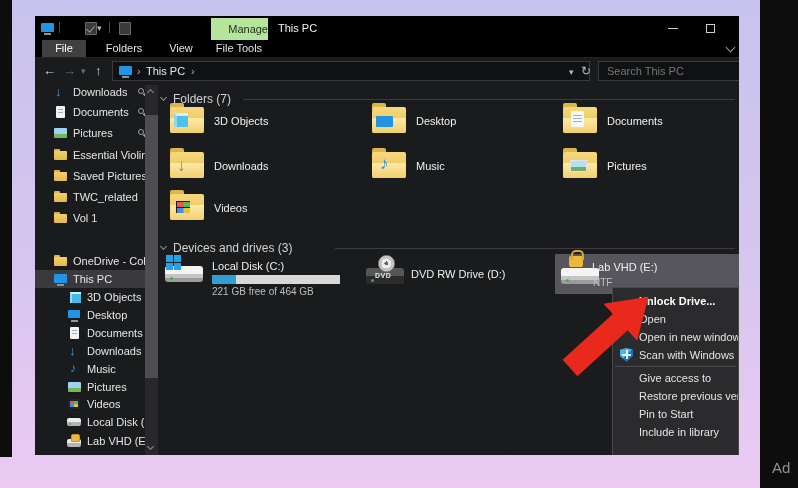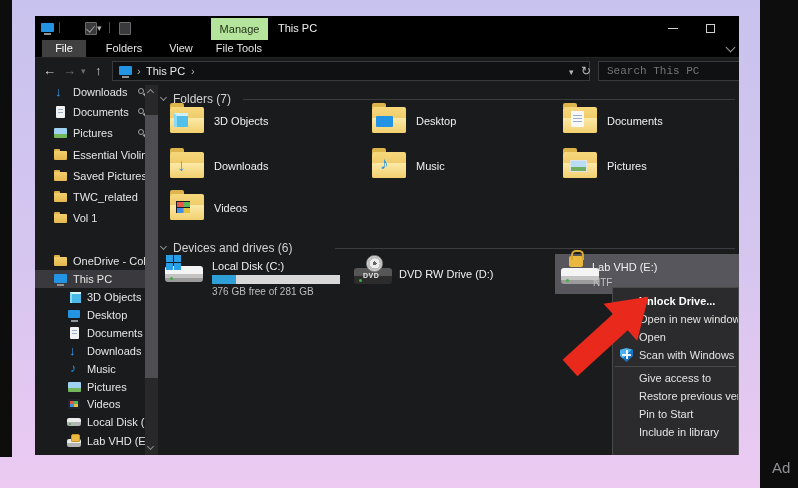--- a/index.html
+++ b/index.html
@@ -22,40 +22,40 @@
   .ic{position:relative;display:inline-block;width:15px;height:14px;flex:0 0 15px}
   .ic::before,.ic::after{content:"";position:absolute}
 
   .ic-pc::before{left:1px;top:2px;width:13px;height:9px;background:#2394e4;border-radius:1px}
   .ic-pc::after{left:4px;bottom:0;width:7px;height:2px;background:#8f9499}
   .ic-box::before{left:2px;top:1px;width:10px;height:11px;background:#3a3a3c;border:1px solid #6a6a6c;border-radius:1px}
   .ic-check::after{left:5px;top:3px;width:4px;height:7px;border-right:1.5px solid #9a9a9c;border-bottom:1.5px solid #9a9a9c;transform:rotate(40deg)}
   .caret{color:#b8b8b8;font-size:9px}
 
   #manage-btn{position:absolute;left:176px;top:2px;width:57px;height:22px;background:#b5e49c;
-              color:#1f2d17;text-align:center;line-height:22px}
+              color:#1f2d17;text-align:right;line-height:22px}
   #window-title{position:absolute;left:243px;top:6px;color:#f0f0f0}
   .win-btn{position:absolute;top:0;width:31px;height:24px;display:flex;align-items:center;justify-content:center}
   .glyph-min{width:10px;height:1px;background:#cfcfcf}
   .glyph-max{width:9px;height:9px;border:1px solid #cfcfcf}
 
   
   .rtab{position:absolute;top:24px;height:17px;line-height:17px;text-align:center;color:#e4e4e4}
   .rtab.active{background:#404040;color:#fff}
   .chev{display:inline-block;width:7px;height:7px;border-right:1.5px solid #9a9a9e;border-bottom:1.5px solid #9a9a9e;transform:rotate(45deg)}
   .chev.sm{width:5px;height:5px}
   .chev.up{transform:rotate(-135deg)}
 
   
   .nav-glyph{position:absolute;top:47px;color:#d8d8d8;font-size:13px}
   .nav-glyph.dim{color:#6d6d70}
   #addressbox{position:absolute;left:77px;top:45px;width:478px;height:20px;background:#101113;border:1px solid #3a3a3e}
   #searchbox{position:absolute;left:563px;top:45px;width:150px;height:20px;background:#101113;border:1px solid #3a3a3e}
   #searchbox input{width:130px;height:18px;background:transparent;border:none;outline:none;color:#98989c;
-                   font-family:Liberation Mono, monospace;font-size:11px;padding-left:8px}
+                   font-family:Liberation Sans, sans-serif;font-size:11px;padding-left:8px}
   .crumb-sep{color:#b0b0b0;font-size:11px}
 
   
   .sitem{position:absolute;left:0;width:112px;height:18px;display:flex;align-items:center;gap:5px;
          padding-left:18px;color:#e6e6e6;white-space:nowrap;overflow:hidden}
   .sitem.child{padding-left:32px}
   .sitem.sel{background:#3a3a3e}
   .slabel{overflow:hidden;white-space:nowrap}
   .pin{position:absolute;left:103px;top:5px;width:9px;height:9px}
   .pin::before{content:"";position:absolute;left:0;top:0;width:4px;height:4px;border:1.5px solid #a0a0a0;border-radius:50%}
@@ -334,58 +334,58 @@
     <div class="tile" style="left:135px;top:174px">
       <span class="bfolder">
           <span class="front"></span>
           <span class="ov ov-video"></span>
         </span>
       <span class="tlabel">Videos</span>
     </div>
 
     
     <span class="chev sm sec-chev" style="left:126px;top:228px"></span>
-    <div class="sec-label" style="left:138px;top:225px">Devices and drives (6)</div>
+    <div class="sec-label" style="left:138px;top:225px">Devices and drives (3)</div>
     <div class="sec-rule" style="left:300px;top:232px;width:400px"></div>
 
     
     <div class="abs" style="left:128px;top:240px;width:200px;height:40px">
       <span class="bdrive" style="left:2px;top:2px">
           <span class="ov-win"></span>
         </span>
       <span class="abs" style="left:49px;top:4px;color:#f0f0f0;white-space:nowrap">Local Disk (C:)</span>
       <span class="cap-bar" style="left:49px;top:19px">
           <span class="cap-fill" style="display: block; width: 19%;"></span>
         </span>
-      <span class="cap-text" style="left:49px;top:30px">376 GB free of 281 GB</span>
-    </div>
-
-    
-    <div class="abs" style="left:317px;top:240px;width:180px;height:40px">
+      <span class="cap-text" style="left:49px;top:30px">221 GB free of 464 GB</span>
+    </div>
+
+    
+    <div class="abs" style="left:329px;top:240px;width:180px;height:40px">
       <span class="bdrive dvd" style="left:2px;top:4px">
         <span class="dvd-text">DVD</span>
         <span class="ov-disc"></span>
       </span>
       <span class="abs" style="left:47px;top:12px;color:#f0f0f0;white-space:nowrap">DVD RW Drive (D:)</span>
     </div>
 
     
     <div id="e-tile">
       <span class="bdrive" style="left:6px;top:6px">
           <span class="ov-lock"></span>
         </span>
       <span class="abs" style="left:37px;top:7px;color:#f0f0f0;white-space:nowrap">Lab VHD (E:)</span>
       <span class="abs" style="left:38px;top:23px;width:19px;overflow:hidden;color:#c4c4c4;font-size:10px;white-space:nowrap">NTFS</span>
     </div>
 
     
     <div id="context-menu">
       <div class="mitem bold">Unlock Drive...</div>
+      <div class="mitem">Open</div>
       <div class="mitem">Open in new window</div>
-      <div class="mitem">Open</div>
       <div class="mitem"><span class="shield"></span><span>Scan with Windows Defender</span></div>
       <div class="msep"></div>
       <div class="mitem">Give access to</div>
       <div class="mitem">Restore previous versions</div>
       <div class="mitem">Pin to Start</div>
       <div class="mitem">Include in library</div>
 
     </div>
 
     

